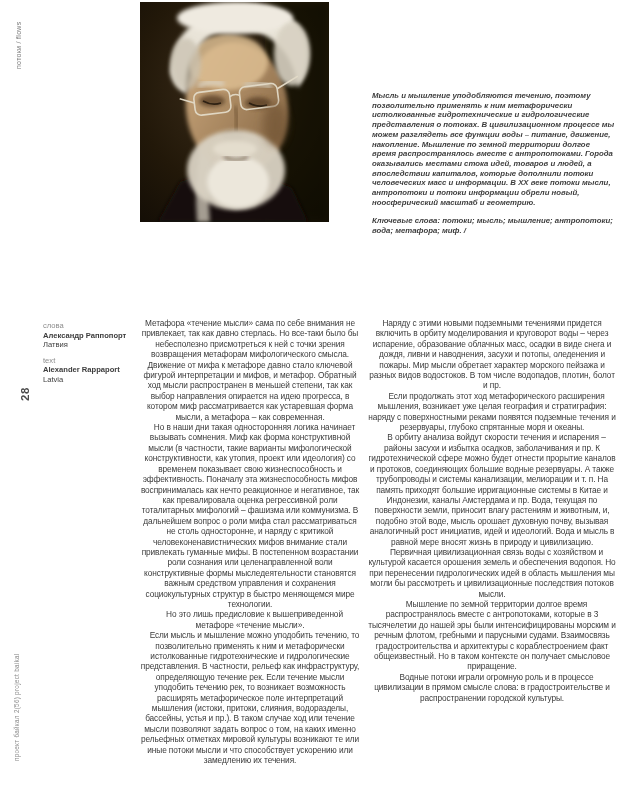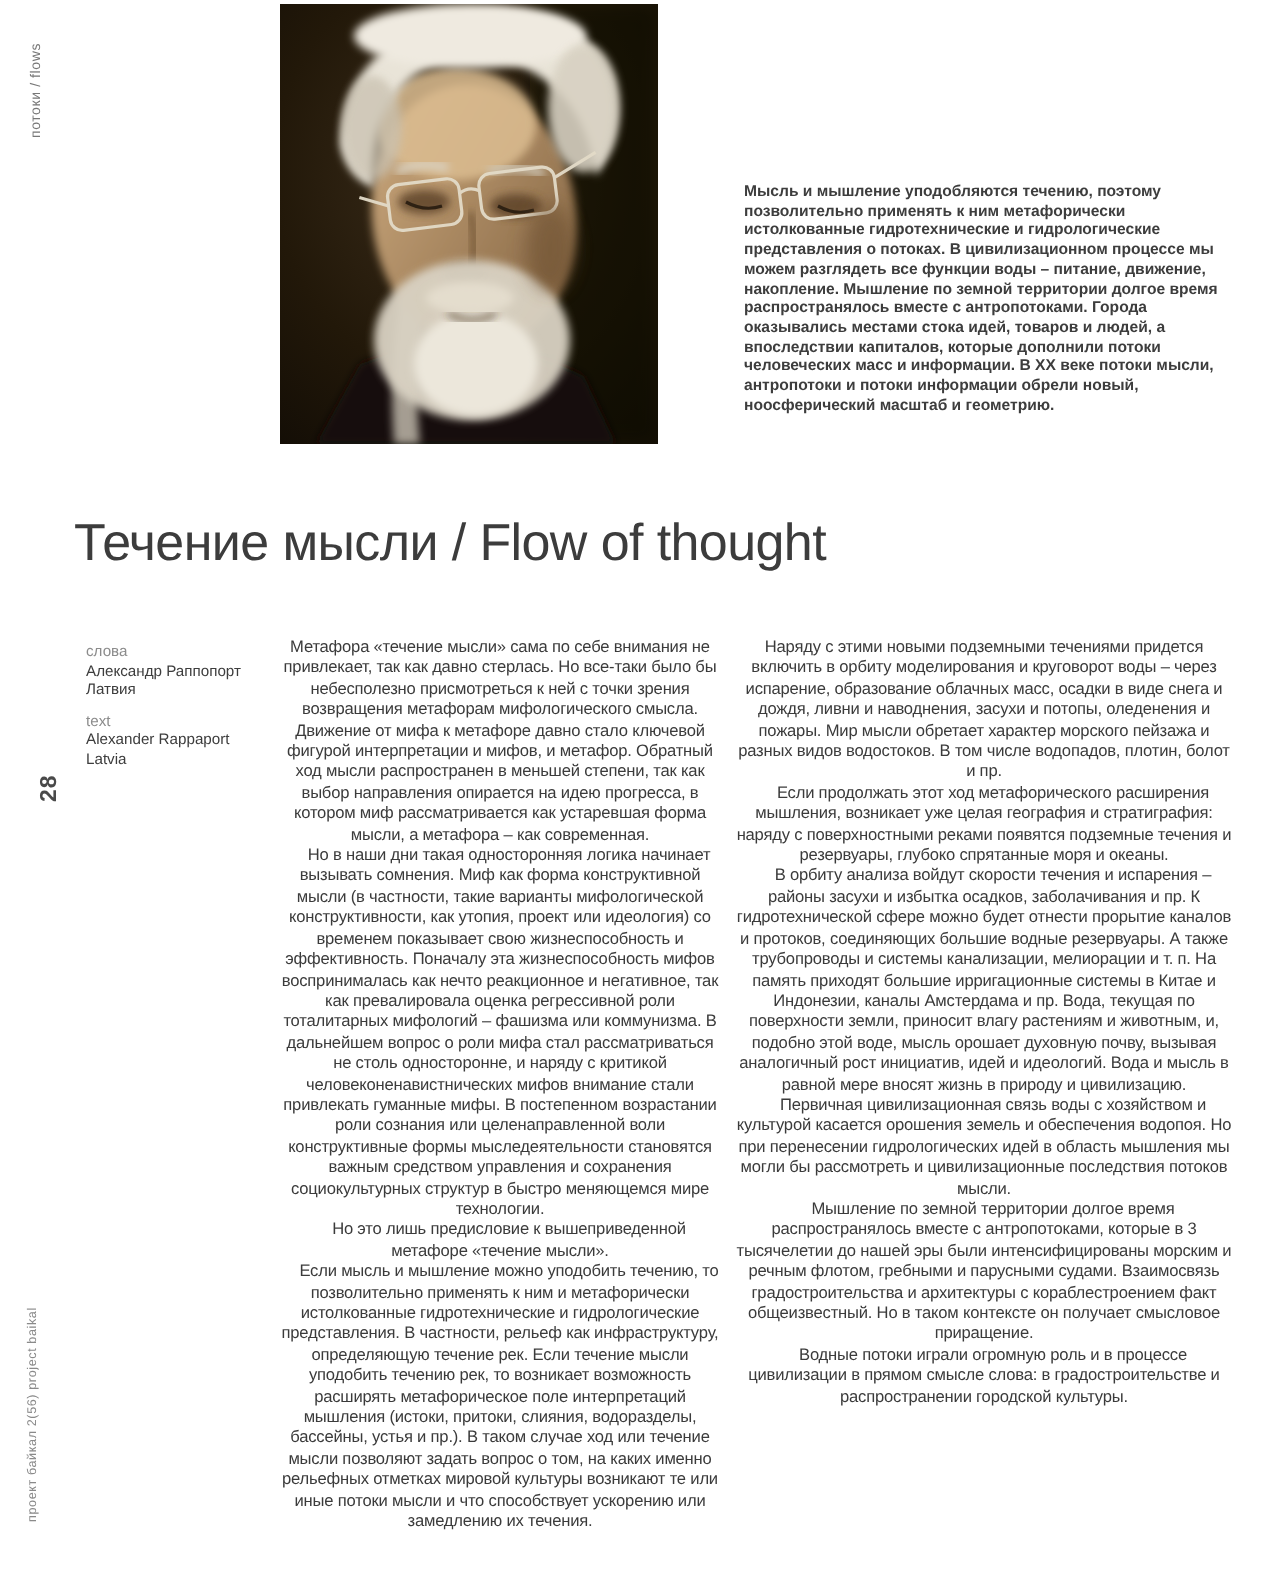--- a/index.html
+++ b/index.html
@@ -29,36 +29,36 @@
     position:absolute;left:140px;top:2px;width:189px;height:220px;
     overflow:hidden;background:#17110a;
   }
   .photo svg{display:block;width:100%;height:100%;}
 
   
   .abstract{
     position:absolute;left:372px;top:91px;width:244px;
     font-size:7.8px;line-height:9.7px;font-weight:bold;color:#3d3d3d;
   }
-  .abstract p{margin:0;}
+  .abstract p{margin:0;font-style:italic;}
   .abstract .keywords{margin-top:9px;}
 
   
   .title{
     position:absolute;left:37px;top:256px;width:560px;
     font-size:26px;font-weight:500;color:#3c3c3c;letter-spacing:-0.3px;
   }
 
   
   .byline{
     position:absolute;left:43px;top:321px;width:92px;
     font-size:7.6px;line-height:9.6px;color:#3d3d3d;
   }
   .byline .lbl{color:#8c8c8c;}
-  .byline .name{font-weight:normal;}
+  .byline .name{font-weight:bold;}
   .byline .group{margin-bottom:6px;}
 
   
   .columns{position:absolute;left:140px;top:318px;}
   .col{position:absolute;top:0;font-size:8.3px;line-height:10.4px;
        color:#3b3b3b;text-align:center;letter-spacing:-0.1px;}
   .col-left{left:0;width:220px;}
   .col-right{left:226px;width:252px;}
   .col p{margin:0;}
   .col p + p{text-indent:9px;}
@@ -132,23 +132,23 @@
       <ellipse cx="98" cy="180" rx="31" ry="26" fill="#ece7db" filter="url(#soft)"></ellipse>
       <ellipse cx="95" cy="147" rx="22" ry="8" fill="#e4ddcd" filter="url(#soft)"></ellipse>
       <path d="M84,155 q12,6 24,0" stroke="#4a3620" stroke-width="2" fill="none" filter="url(#soft)"></path>
 
       <ellipse cx="135" cy="122" rx="12" ry="22" fill="#6b4e2f" opacity="0.55" filter="url(#soft2)"></ellipse>
     </svg>
   </div>
 
   <div class="abstract">
     <p lang="ru">Мысль и мышление уподобляются течению, поэтому позволительно применять к ним метафорически истолкованные гидротехнические и гидрологические представления о потоках. В цивилизационном процессе мы можем разглядеть все функции воды – питание, движение, накопление. Мышление по земной территории долгое время распространялось вместе с антропотоками. Города оказывались местами стока идей, товаров и людей, а впоследствии капиталов, которые дополнили потоки человеческих масс и информации. В XX веке потоки мысли, антропотоки и потоки информации обрели новый, ноосферический масштаб и геометрию.</p>
+    <p class="keywords" lang="ru">Ключевые слова: потоки; мысль; мышление; антропотоки; вода; метафора; миф. /</p>
   </div>
 
-  <h1 class="title" style="margin:0;font-weight:500;">Течение мысли / Flow of thought</h1>
 
   <div class="byline">
     <div class="group">
       <div class="lbl">слова</div>
       <div class="name">Александр Раппопорт</div>
       <div>Латвия</div>
     </div>
     <div class="group">
       <div class="lbl">text</div>
       <div class="name">Alexander Rappaport</div>

